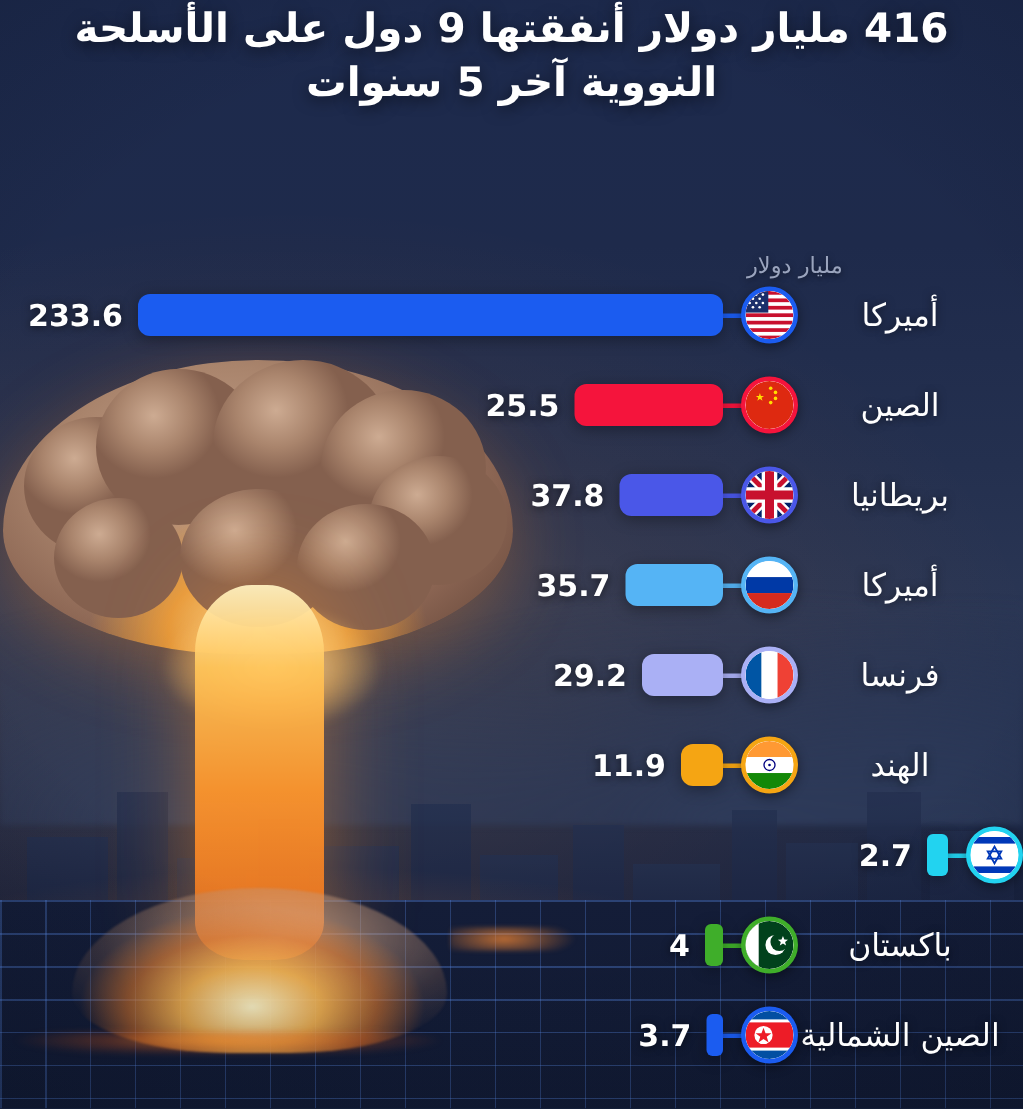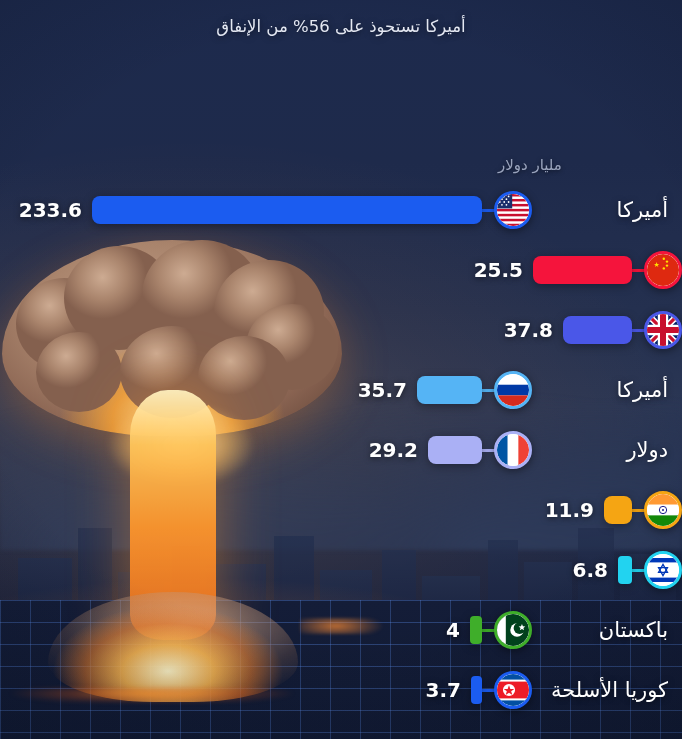--- a/index.html
+++ b/index.html
@@ -159,21 +159,21 @@
   }
 
   
   #chart {
     position: absolute;
     left: 0; right: 0; top: 152px;
     z-index: 9;
   }
   #unit-label {
     position: absolute;
-    top: 4px;
+    top: 16px;
     left: 0;
     width: 682px;
     text-align: left;
     padding-right: 0;
     color: #9aa4bd;
     font-size: 15px;
     direction: rtl;
     padding-left: 498px;
     box-sizing: border-box;
     text-shadow: 0 1px 4px rgba(0,0,0,0.5);
@@ -189,21 +189,21 @@
     justify-content: flex-start;
     direction: rtl;
   }
   .name {
     width: 150px;
     padding-right: 14px;
     box-sizing: border-box;
     color: #ffffff;
     font-size: 21px;
     font-weight: 400;
-    text-align: right;
+    text-align: center;
     white-space: nowrap;
     text-shadow: 0 1px 6px rgba(0,0,0,0.55);
   }
   .flag {
     position: relative;
     width: 38px;
     height: 38px;
     border-radius: 50%;
     flex: 0 0 auto;
     box-sizing: border-box;
@@ -291,21 +291,21 @@
       <div class="neck"></div>
       <div class="base"></div>
       <div class="scorch"></div>
     </div>
 
     <div class="embers"></div>
     <div class="vignette"></div>
   </div>
 
   <div id="header">
-    <p id="subtitle">أميركا تستحوذ على 56% من الإنفاق</p>
+    <h1 id="title">416 مليار دولار أنفقتها 9 دول على الأسلحة النووية آخر 5 سنوات</h1>
   </div>
 
   <div id="chart">
     <div id="unit-label">مليار دولار</div>
     <div id="rows">
         <div class="row" style="top: 36px;">
           <div class="name">أميركا</div>
           <div class="flag" style="border-color: rgb(27, 92, 240);">
             <div class="fimg"><svg viewBox="0 0 40 40" width="100%" height="100%" preserveAspectRatio="xMidYMid slice">
       <rect width="40" height="40" fill="#fff"></rect>
@@ -331,37 +331,39 @@
         <circle cx="6.2" cy="13.5" r="1.1"></circle>
                   <circle cx="11.8" cy="13.5" r="1.1"></circle>
       </g>
     </svg></div>
           </div>
           <div class="connector" style="background: rgb(27, 92, 240);"></div>
           <div class="bar" style="width: 390px; background: rgb(27, 92, 240);"></div>
           <div class="value">233.6</div>
         </div>
         <div class="row" style="top: 96px;">
+          <div class="name">الصين</div>
           <div class="flag" style="border-color: rgb(245, 20, 60);">
             <div class="fimg"><svg viewBox="0 0 40 40" width="100%" height="100%" preserveAspectRatio="xMidYMid slice">
       <rect width="40" height="40" fill="#de2910"></rect>
       <g fill="#ffde00">
         <polygon points="12,10 14.2,16.4 8.6,12.5 15.4,12.5 9.8,16.4"></polygon>
         <circle cx="21" cy="6" r="1.5"></circle>
                   <circle cx="25" cy="9.5" r="1.5"></circle>
         <circle cx="25" cy="14.5" r="1.5"></circle>
                   <circle cx="21" cy="18" r="1.5"></circle>
       </g>
     </svg></div>
           </div>
           <div class="connector" style="background: rgb(245, 20, 60);"></div>
           <div class="bar" style="width: 99px; background: rgb(245, 20, 60);"></div>
           <div class="value">25.5</div>
         </div>
         <div class="row" style="top: 156px;">
+          <div class="name">بريطانيا</div>
           <div class="flag" style="border-color: rgb(74, 87, 232);">
             <div class="fimg"><svg viewBox="0 0 40 40" width="100%" height="100%" preserveAspectRatio="xMidYMid slice">
       <rect width="40" height="40" fill="#012169"></rect>
       <path d="M0,0 L40,40 M40,0 L0,40" stroke="#fff" stroke-width="8"></path>
       <path d="M0,0 L40,40 M40,0 L0,40" stroke="#c8102e" stroke-width="4"></path>
       <path d="M20,0 L20,40 M0,20 L40,20" stroke="#fff" stroke-width="13"></path>
       <path d="M20,0 L20,40 M0,20 L40,20" stroke="#c8102e" stroke-width="7.5"></path>
     </svg></div>
           </div>
           <div class="connector" style="background: rgb(74, 87, 232);"></div>
@@ -375,33 +377,34 @@
       <rect width="40" height="13.4" fill="#fff"></rect>
       <rect y="13.4" width="40" height="13.3" fill="#0039a6"></rect>
       <rect y="26.7" width="40" height="13.3" fill="#d52b1e"></rect>
     </svg></div>
           </div>
           <div class="connector" style="background: rgb(85, 180, 245);"></div>
           <div class="bar" style="width: 65px; background: rgb(85, 180, 245);"></div>
           <div class="value">35.7</div>
         </div>
         <div class="row" style="top: 276px;">
-          <div class="name">دولار</div>
+          <div class="name">فرنسا</div>
           <div class="flag" style="border-color: rgb(170, 176, 245);">
             <div class="fimg"><svg viewBox="0 0 40 40" width="100%" height="100%" preserveAspectRatio="xMidYMid slice">
       <rect width="13.4" height="40" fill="#0055a4"></rect>
       <rect x="13.4" width="13.3" height="40" fill="#fff"></rect>
       <rect x="26.7" width="13.3" height="40" fill="#ef4135"></rect>
     </svg></div>
           </div>
           <div class="connector" style="background: rgb(170, 176, 245);"></div>
           <div class="bar" style="width: 54px; background: rgb(170, 176, 245);"></div>
           <div class="value">29.2</div>
         </div>
         <div class="row" style="top: 336px;">
+          <div class="name">الهند</div>
           <div class="flag" style="border-color: rgb(245, 165, 19);">
             <div class="fimg"><svg viewBox="0 0 40 40" width="100%" height="100%" preserveAspectRatio="xMidYMid slice">
       <rect width="40" height="13.4" fill="#ff9933"></rect>
       <rect y="13.4" width="40" height="13.3" fill="#fff"></rect>
       <rect y="26.7" width="40" height="13.3" fill="#138808"></rect>
       <circle cx="20" cy="20" r="4.6" fill="none" stroke="#000080" stroke-width="1.1"></circle>
       <circle cx="20" cy="20" r="1.1" fill="#000080"></circle>
     </svg></div>
           </div>
           <div class="connector" style="background: rgb(245, 165, 19);"></div>
@@ -415,39 +418,39 @@
       <rect y="5" width="40" height="5.5" fill="#0038b8"></rect>
       <rect y="29.5" width="40" height="5.5" fill="#0038b8"></rect>
       <g fill="none" stroke="#0038b8" stroke-width="1.6">
         <polygon points="20,13 25.6,23 14.4,23"></polygon>
         <polygon points="20,27 14.4,17 25.6,17"></polygon>
       </g>
     </svg></div>
           </div>
           <div class="connector" style="background: rgb(34, 211, 240);"></div>
           <div class="bar" style="width: 14px; background: rgb(34, 211, 240); border-radius: 4px;"></div>
-          <div class="value">6.8</div>
+          <div class="value">2.7</div>
         </div>
         <div class="row" style="top: 456px;">
           <div class="name">باكستان</div>
           <div class="flag" style="border-color: rgb(63, 174, 42);">
             <div class="fimg"><svg viewBox="0 0 40 40" width="100%" height="100%" preserveAspectRatio="xMidYMid slice">
       <rect width="40" height="40" fill="#01411c"></rect>
       <rect width="11" height="40" fill="#fff"></rect>
       <circle cx="25" cy="20" r="8.4" fill="#fff"></circle>
       <circle cx="28.2" cy="17.6" r="7.4" fill="#01411c"></circle>
       <polygon points="31.2,12.6 32.4,15.4 35.4,15.6 33,17.5 33.8,20.4 31.2,18.8 28.6,20.4 29.4,17.5 27,15.6 30,15.4" fill="#fff"></polygon>
     </svg></div>
           </div>
           <div class="connector" style="background: rgb(63, 174, 42);"></div>
           <div class="bar" style="width: 12px; background: rgb(63, 174, 42); border-radius: 4px;"></div>
           <div class="value">4</div>
         </div>
         <div class="row" style="top: 516px;">
-          <div class="name">كوريا الأسلحة</div>
+          <div class="name">الصين الشمالية</div>
           <div class="flag" style="border-color: rgb(27, 92, 240);">
             <div class="fimg"><svg viewBox="0 0 40 40" width="100%" height="100%" preserveAspectRatio="xMidYMid slice">
       <rect width="40" height="40" fill="#024fa2"></rect>
       <rect y="7" width="40" height="26" fill="#fff"></rect>
       <rect y="9.5" width="40" height="21" fill="#ed1c27"></rect>
       <circle cx="15" cy="20" r="7.6" fill="#fff"></circle>
       <polygon points="15,14 16.7,18.6 21.6,18.6 17.7,21.5 19.2,26.2 15,23.3 10.8,26.2 12.3,21.5 8.4,18.6 13.3,18.6" fill="#ed1c27"></polygon>
     </svg></div>
           </div>
           <div class="connector" style="background: rgb(27, 92, 240);"></div>

